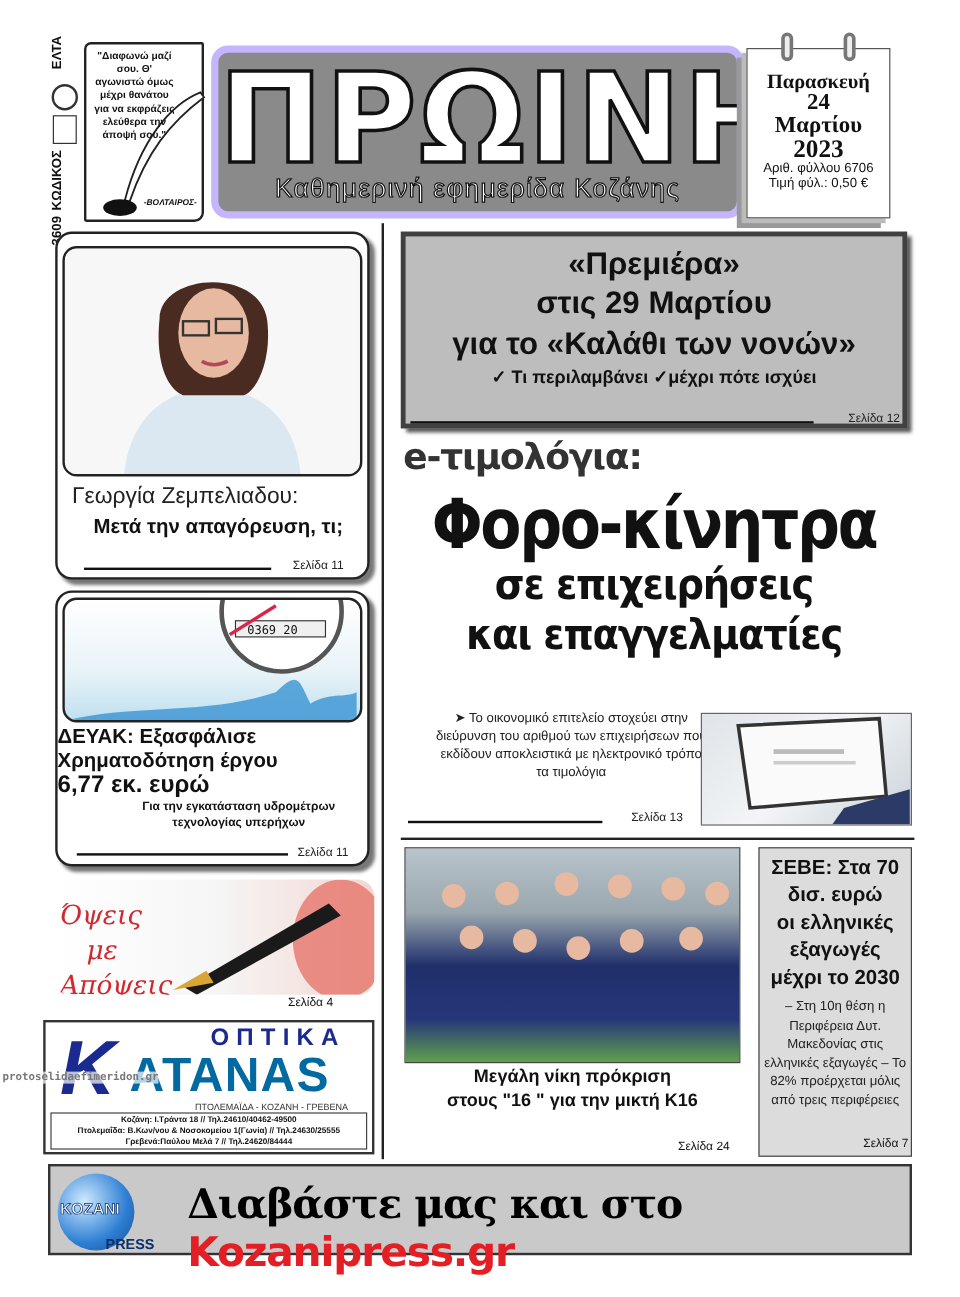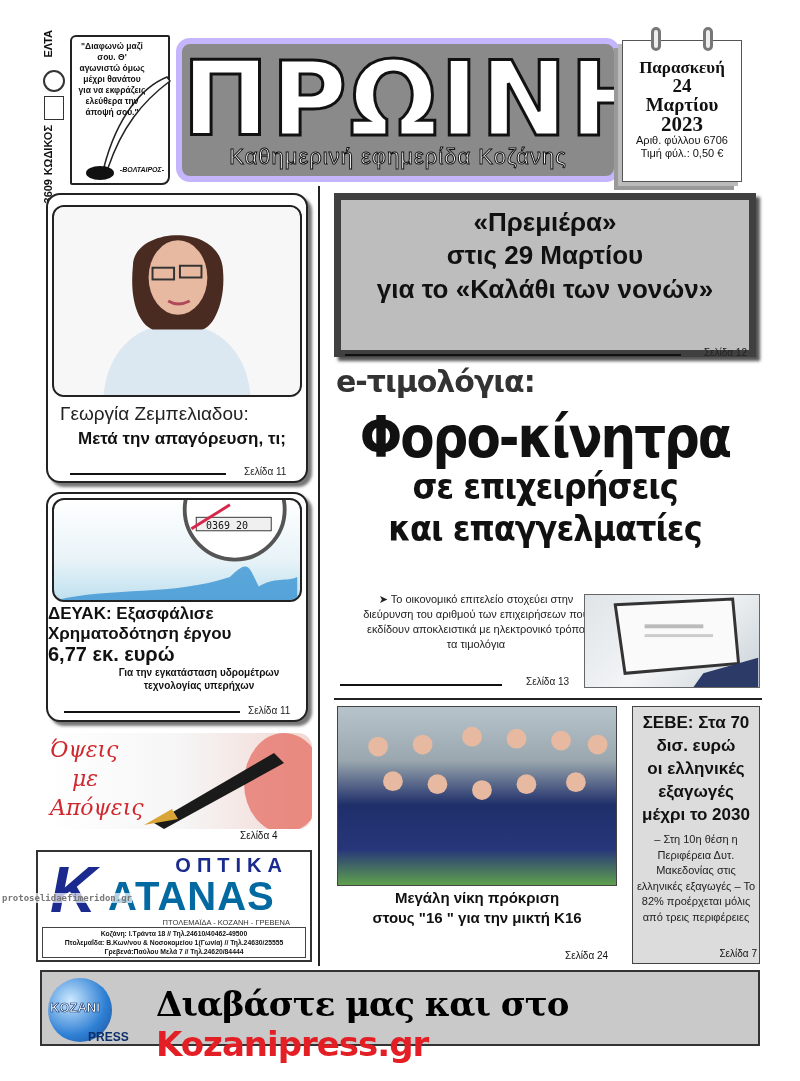--- a/index.html
+++ b/index.html
@@ -47,33 +47,33 @@
   .card1-head { position: absolute; left: 30px; top: 234px; font-size: 17px; font-weight: bold; }
   .rule-line { position: absolute; height: 2px; background: #111; }
   .page-ref { position: absolute; font-size: 10px; color: #222; }
 
   .card2 { left: 46px; top: 492px; width: 262px; height: 230px; }
   .card2 .inner-photo { position: absolute; left: 4px; top: 4px; width: 250px; height: 104px; background: linear-gradient(180deg,#fff 0%,#e8f3f8 60%,#bfe0ef 100%); }
   .card2-head { position: absolute; left: 0; right: 0; top: 110px; text-align: left; font-weight: bold; font-size: 17px; line-height: 20px; }
   .card2-sub { position: absolute; left: 0; right: 0; top: 172px; text-align: center; font-weight: bold; font-size: 10px; line-height: 13px; padding-left: 44px; }
 
   .ofeis { left: 44px; top: 733px; width: 268px; height: 96px; border-radius: 14px; overflow: hidden; background: linear-gradient(90deg,#fff 0%,#f6f6f6 50%,#f2d7d2 100%); }
-  .ofeis-text { position: absolute; left: 6px; top: 2px; font-family: "DejaVu Serif", serif; font-style: italic; color: #d0282f; font-size: 22px; line-height: 29px; }
+  .ofeis-text { position: absolute; left: 6px; top: 16px; font-family: "DejaVu Serif", serif; font-style: italic; color: #d0282f; font-size: 22px; line-height: 29px; }
   .ofeis-page { left: 240px; top: 830px; font-size: 10px; }
 
   .optika { left: 36px; top: 850px; width: 276px; height: 112px; border: 2px solid #333; background: #fff; }
   .optika-word { position: absolute; right: 22px; top: 2px; font-size: 20px; font-weight: bold; color: #1b2a8f; letter-spacing: 6px; }
   .optika-k { position: absolute; left: 12px; top: 6px; font-size: 64px; font-weight: bold; color: #1b2a8f; font-style: italic; line-height: 64px; }
   .optika-name { position: absolute; left: 70px; top: 22px; font-size: 40px; font-weight: bold; color: #0369a1; letter-spacing: 1px; }
   .optika-cities { position: absolute; right: 20px; top: 66px; font-size: 7.5px; color: #333; }
   .optika-addr { position: absolute; left: 4px; right: 4px; bottom: 2px; border: 1px solid #444; font-size: 6.8px; font-weight: bold; text-align: center; line-height: 9px; padding: 1px; }
   .watermark { left: 2px; top: 893px; font-family: "DejaVu Sans Mono", monospace; font-size: 9px; font-weight: bold; color: #777; background: rgba(255,255,255,.7); }
 
   
-  .box-premiera { left: 334px; top: 193px; width: 422px; height: 164px; background: #bdbdbd; border: 7px solid #404040; box-shadow: 4px 4px 3px #555; text-align: center; }
+  .box-premiera { left: 334px; top: 193px; width: 422px; height: 164px; background: #bdbdbd; border: 4px solid #404040; box-shadow: 4px 4px 3px #555; text-align: center; }
   .prem-l1 { font-size: 26px; font-weight: bold; margin-top: 6px; line-height: 32px; }
   .prem-l2 { font-size: 26px; font-weight: bold; line-height: 34px; }
   .prem-l3 { font-size: 26px; font-weight: bold; line-height: 34px; }
   .prem-l4 { font-size: 15px; font-weight: bold; line-height: 24px; }
 
   .etim-kicker { left: 336px; top: 364px; font-family: "DejaVu Sans", sans-serif; font-weight: bold; font-size: 30px; color: #333; letter-spacing: -1px; }
   .etim-headline { left: 334px; top: 408px; width: 422px; text-align: center; font-weight: bold; font-family: "DejaVu Sans", sans-serif; }
   .etim-h1 { font-size: 50px; line-height: 58px; letter-spacing: -2px; transform: scaleY(1.15); }
   .etim-h2 { font-size: 32px; line-height: 42px; letter-spacing: -1px; transform: scaleY(1.1); }
   .etim-lead { left: 340px; top: 592px; width: 230px; font-size: 11px; line-height: 15px; text-align: center; color: #222; margin-left: 21px; }
@@ -201,20 +201,21 @@
     <div>Πτολεμαΐδα: Β.Κων/νου &amp; Νοσοκομείου 1(Γωνία) // Τηλ.24630/25555</div>
     <div>Γρεβενά:Παύλου Μελά 7 // Τηλ.24620/84444</div>
   </div>
 </div>
 <div class="abs watermark">protoselidaefimeridon.gr</div>
 
 <div class="abs box-premiera">
   <div class="prem-l1">«Πρεμιέρα»</div>
   <div class="prem-l2">στις 29 Μαρτίου</div>
   <div class="prem-l3">για το «Καλάθι των νονών»</div>
+  <div class="prem-l4">✓ Τι περιλαμβάνει ✓μέχρι πότε ισχύει</div>
   <div class="rule-line" style="left:4px;top:154px;width:336px;"></div>
   <div class="page-ref" style="right:2px;top:147px;">Σελίδα 12</div>
 </div>
 
 <div class="abs etim-kicker">e-τιμολόγια:</div>
 <div class="abs etim-headline">
   <div class="etim-h1">Φορο-κίνητρα</div>
   <div class="etim-h2">σε επιχειρήσεις</div>
   <div class="etim-h2">και επαγγελματίες</div>
 </div>

